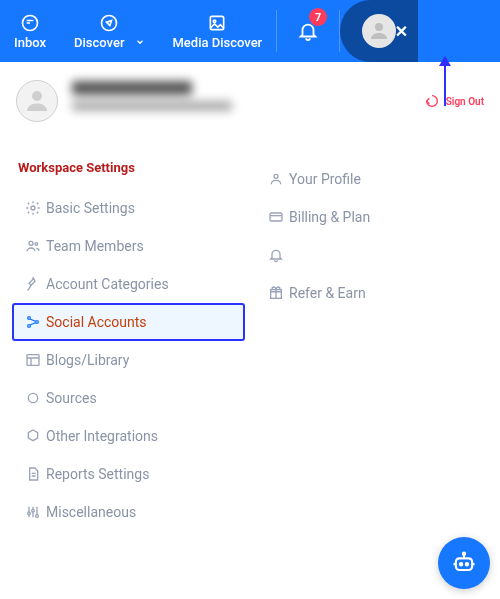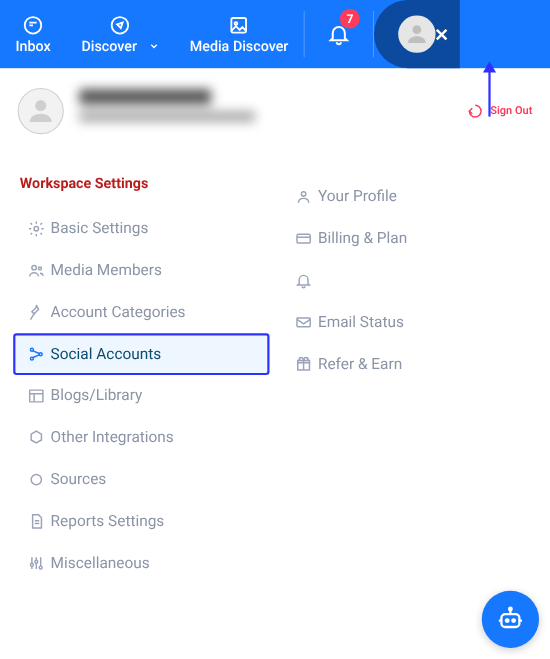--- a/index.html
+++ b/index.html
@@ -140,21 +140,21 @@
     padding: 9px 10px;
     color:#8a94a6;
     font-size:14px;
     cursor:pointer;
     border:2px solid transparent;
     border-radius:3px;
   }
   .menu-item.selected {
     border:2px solid #2933ff;
     background:#eef6ff;
-    color:#0c4a6e;
+    color:#c2410c;
   }
   .menu-item.selected .mi-icon { color:#1677ff; }
   .mi-icon { width:18px; display:flex; justify-content:center; color:#9aa3b8; }
 
   .chatbot {
     position:absolute;
     bottom: 10px;
     right: 10px;
     width:52px; height:52px;
     border-radius:50%;
@@ -275,21 +275,21 @@
 
     <div class="menu-item">
       <span class="mi-icon">
         <svg width="16" height="16" viewBox="0 0 24 24" fill="none" stroke="currentColor" stroke-width="2">
             <circle cx="9" cy="8" r="3"></circle>
             <path d="M3 20c0-3 3-5 6-5s6 2 6 5"></path>
             <circle cx="17" cy="9" r="2"></circle>
             <path d="M21 19c0-2-2-3.5-4-3.5"></path>
           </svg>
       </span>
-      <span>Media Members</span>
+      <span>Team Members</span>
     </div>
 
     <div class="menu-item">
       <span class="mi-icon">
         <svg width="16" height="16" viewBox="0 0 24 24" fill="none" stroke="currentColor" stroke-width="2">
             <path d="M12 2l3 6-6 6-3-3 6-6z"></path>
             <path d="M9 14l-5 8"></path>
           </svg>
       </span>
       <span>Account Categories</span>
@@ -313,33 +313,33 @@
             <rect x="3" y="4" width="18" height="16" rx="1"></rect>
             <path d="M3 9h18M9 9v11"></path>
           </svg>
       </span>
       <span>Blogs/Library</span>
     </div>
 
     <div class="menu-item">
       <span class="mi-icon">
         <svg width="16" height="16" viewBox="0 0 24 24" fill="none" stroke="currentColor" stroke-width="2">
+            <circle cx="12" cy="12" r="7"></circle>
+          </svg>
+      </span>
+      <span>Sources</span>
+    </div>
+
+    <div class="menu-item">
+      <span class="mi-icon">
+        <svg width="16" height="16" viewBox="0 0 24 24" fill="none" stroke="currentColor" stroke-width="2">
             <path d="M12 3l7 4v8l-7 4-7-4V7z"></path>
           </svg>
       </span>
       <span>Other Integrations</span>
-    </div>
-
-    <div class="menu-item">
-      <span class="mi-icon">
-        <svg width="16" height="16" viewBox="0 0 24 24" fill="none" stroke="currentColor" stroke-width="2">
-            <circle cx="12" cy="12" r="7"></circle>
-          </svg>
-      </span>
-      <span>Sources</span>
     </div>
 
     <div class="menu-item">
       <span class="mi-icon">
         <svg width="16" height="16" viewBox="0 0 24 24" fill="none" stroke="currentColor" stroke-width="2">
             <path d="M7 3h8l4 4v14H7z"></path>
             <path d="M10 11h6M10 15h6"></path>
           </svg>
       </span>
       <span>Reports Settings</span>
@@ -382,29 +382,20 @@
 
     <div class="menu-item">
       <span class="mi-icon">
         <svg width="16" height="16" viewBox="0 0 24 24" fill="none" stroke="currentColor" stroke-width="2">
             <path d="M18 16v-5a6 6 0 10-12 0v5l-2 2h16z"></path>
             <path d="M10 20a2 2 0 004 0"></path>
           </svg>
       </span>
     </div>
 
-    <div class="menu-item">
-      <span class="mi-icon">
-        <svg width="16" height="16" viewBox="0 0 24 24" fill="none" stroke="currentColor" stroke-width="2">
-            <rect x="3" y="6" width="18" height="12" rx="1"></rect>
-            <path d="M3 8l9 6 9-6"></path>
-          </svg>
-      </span>
-      <span>Email Status</span>
-    </div>
 
     <div class="menu-item">
       <span class="mi-icon">
         <svg width="16" height="16" viewBox="0 0 24 24" fill="none" stroke="currentColor" stroke-width="2">
             <rect x="4" y="10" width="16" height="10"></rect>
             <path d="M4 10h16V7H4zM12 7v13M9 7c-2 0-3-1-3-2s1-2 3-2 3 4 3 4M15 7c2 0 3-1 3-2s-1-2-3-2-3 4-3 4"></path>
           </svg>
       </span>
       <span>Refer &amp; Earn</span>
     </div>

